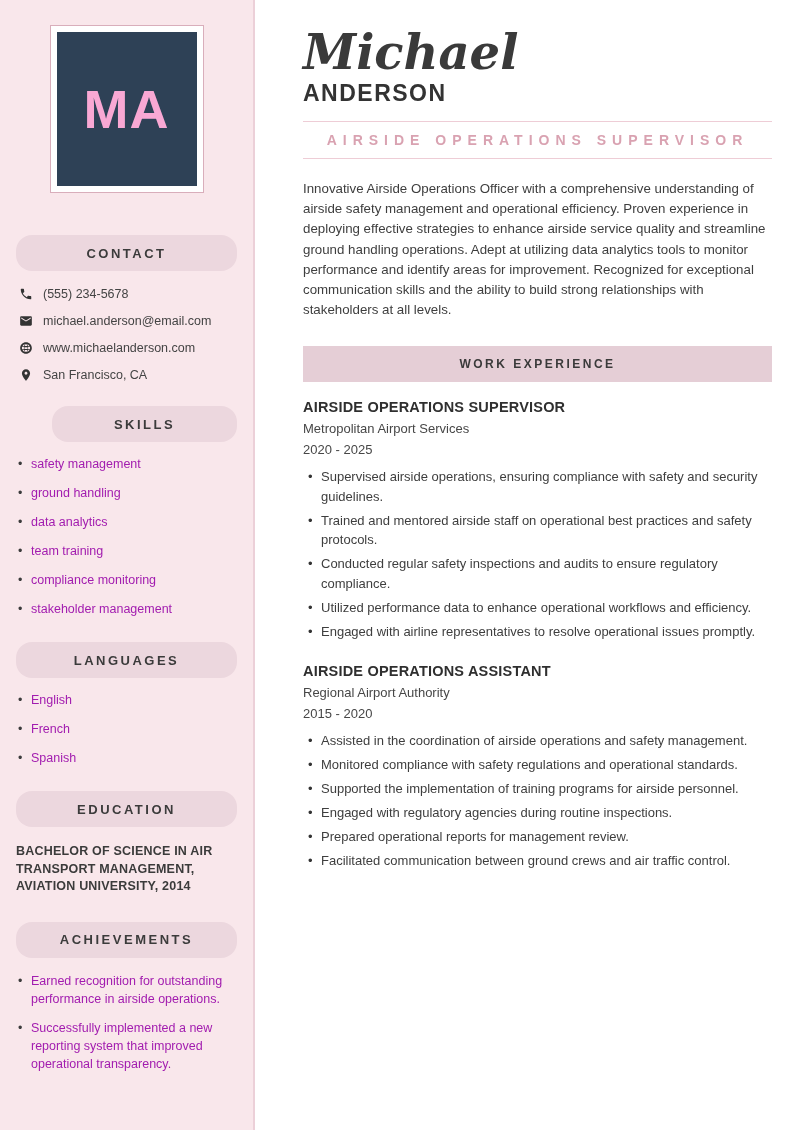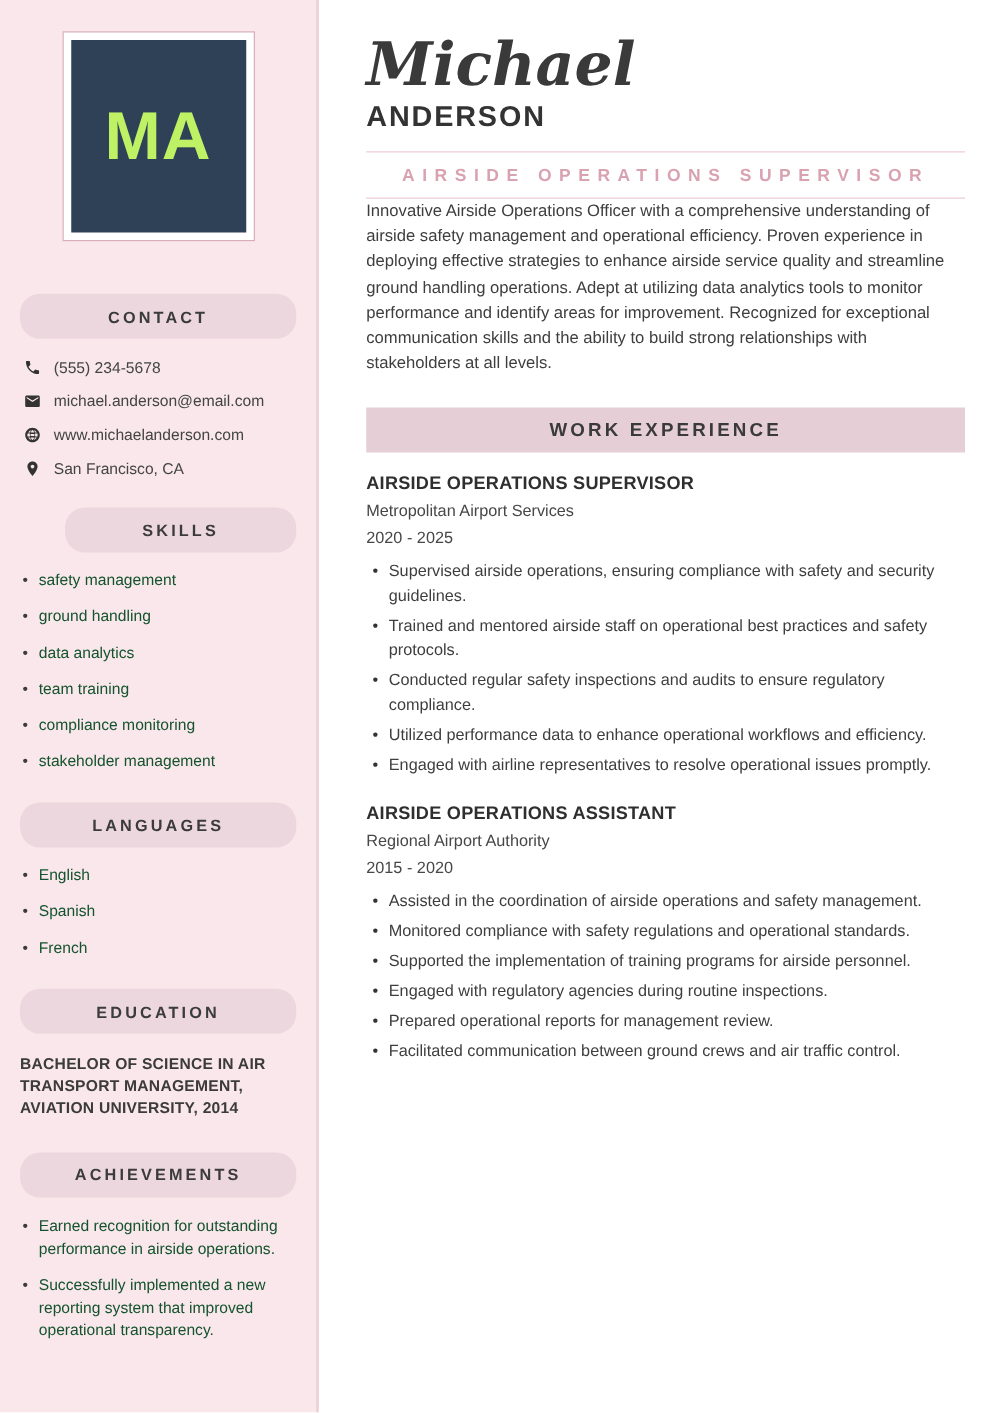--- a/index.html
+++ b/index.html
@@ -30,21 +30,21 @@
   }
   .avatar-box {
     width: 140px;
     height: 154px;
     background: #2e4156;
     display: flex;
     align-items: center;
     justify-content: center;
   }
   .avatar-box span {
-    color: #bef264;
+    color: #f9a8d4;
     font-size: 54px;
     font-weight: bold;
     letter-spacing: 1px;
   }
   .side-band {
     margin-top: 42px;
     background: #ecd7de;
     height: 36px;
     display: flex;
     align-items: center;
@@ -70,21 +70,21 @@
     margin-left: 3px;
     flex: 0 0 auto;
     display: inline-flex;
   }
   .cicon svg { width: 14px; height: 14px; fill: #333333; }
   ul.side-list { list-style: none; margin-top: 14px; }
   ul.side-list li {
     position: relative;
     padding-left: 15px;
     font-size: 12.5px;
-    color: #14532d;
+    color: #a21caf;
     margin-bottom: 12px;
     line-height: 17px;
   }
   ul.side-list li::before {
     content: "•";
     position: absolute;
     left: 2px;
     top: 0;
     color: #3b3b3b;
   }
@@ -94,21 +94,21 @@
     font-weight: bold;
     color: #3b3b3b;
     line-height: 17.5px;
     letter-spacing: 0.2px;
   }
   ul.ach-list li { margin-bottom: 11px; line-height: 18px; }
 
   
   .main {
     flex: 1;
-    padding: 24px 28px 0 38px;
+    padding: 24px 28px 0 48px;
   }
   .first-name {
     font-family: "DejaVu Serif", serif;
     font-style: italic;
     font-weight: bold;
     font-size: 48px;
     color: #3a3a3a;
     line-height: 56px;
   }
   .last-name {
@@ -123,32 +123,33 @@
     border-top: 1px solid #eecdd6;
     border-bottom: 1px solid #eecdd6;
     padding: 10px 0;
     text-align: center;
     font-size: 14px;
     font-weight: bold;
     letter-spacing: 6px;
     color: #d9a2b1;
   }
   .summary {
+    margin-top: 20px;
     font-size: 13.3px;
     line-height: 20.2px;
     color: #3e3e3e;
   }
   .main-band {
     margin-top: 26px;
     background: #e5ced6;
     height: 36px;
     display: flex;
     align-items: center;
     justify-content: center;
-    font-size: 15px;
+    font-size: 12px;
     font-weight: bold;
     letter-spacing: 2.5px;
     color: #3a3a3a;
   }
   .job { margin-top: 17px; }
   .job-title {
     font-size: 14.5px;
     font-weight: bold;
     color: #2f2f2f;
     letter-spacing: 0.2px;
@@ -230,22 +231,22 @@
       <li>ground handling</li>
       <li>data analytics</li>
       <li>team training</li>
       <li>compliance monitoring</li>
       <li>stakeholder management</li>
     </ul>
 
     <div class="side-band" style="margin-top:24px;">LANGUAGES</div>
     <ul class="side-list">
       <li>English</li>
+      <li>French</li>
       <li>Spanish</li>
-      <li>French</li>
     </ul>
 
     <div class="side-band" style="margin-top:24px;">EDUCATION</div>
     <div class="edu-text">BACHELOR OF SCIENCE IN AIR TRANSPORT MANAGEMENT, AVIATION UNIVERSITY, 2014</div>
 
     <div class="side-band" style="margin-top:26px;">ACHIEVEMENTS</div>
     <ul class="side-list ach-list">
       <li>Earned recognition for outstanding performance in airside operations.</li>
       <li>Successfully implemented a new reporting system that improved operational transparency.</li>
     </ul>

